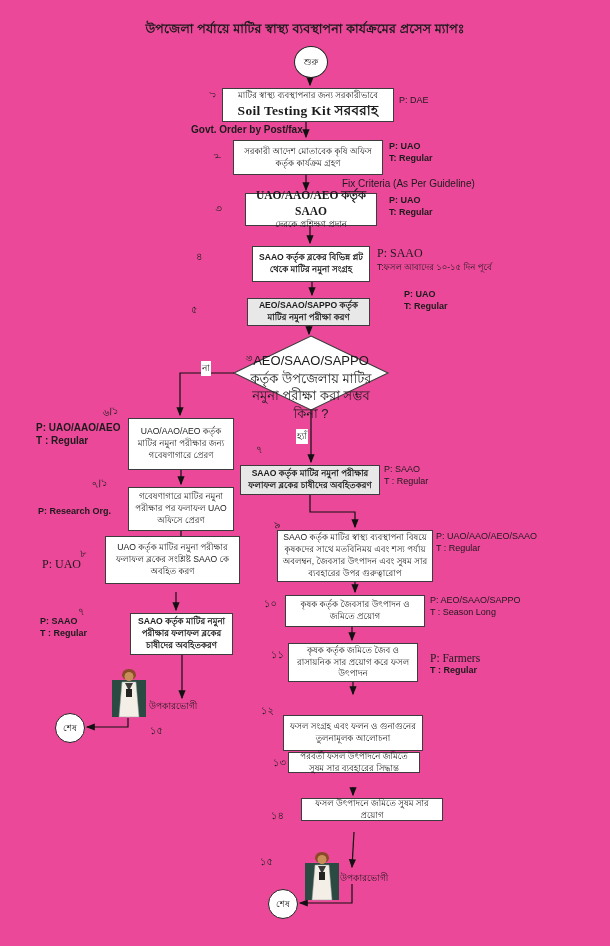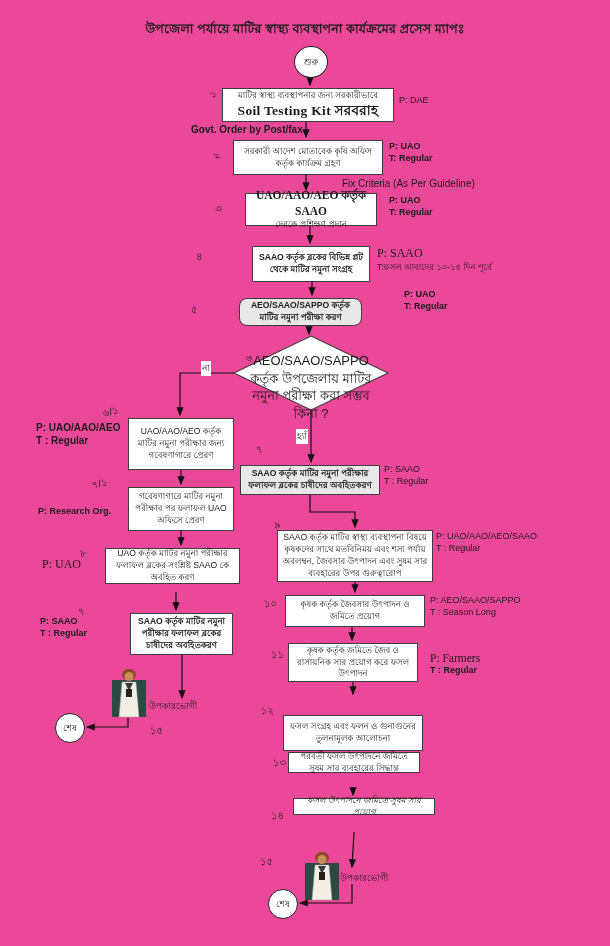--- a/index.html
+++ b/index.html
@@ -113,21 +113,21 @@
     </div>
 
     <span class="num" style="left:196px;top:249px;">৪</span>
     <div class="box bold" style="left:252px;top:246px;width:118px;height:36px;">
       <span>SAAO কর্তৃক ব্লকের বিভিন্ন প্লট থেকে মাটির নমুনা সংগ্রহ</span>
     </div>
     <div class="ann serif-big" style="left:377px;top:246px;">P: SAAO</div>
     <div class="ann" style="left:377px;top:262px;font-size:8.5px;">T:ফসল আবাদের ১০-১৫ দিন পূর্বে</div>
 
     <span class="num" style="left:191px;top:302px;">৫</span>
-    <div class="box bold shaded" style="left:239px;top:298px;width:123px;height:28px;border-radius:8px;">
+    <div class="box bold shaded" style="left:247px;top:298px;width:123px;height:28px;">
       <span>AEO/SAAO/SAPPO কর্তৃক মাটির নমুনা পরীক্ষা করণ</span>
     </div>
     <div class="ann b" style="left:404px;top:289px;">
       <div>P: UAO</div>
       <div>T: Regular</div>
     </div>
 
     <span class="num rot" style="left:246px;top:350px;">৬</span>
     <div class="diamond-text" style="left:242px;top:352px;width:138px;">AEO/SAAO/SAPPO কর্তৃক উপজেলায় মাটির নমুনা পরীক্ষা করা সম্ভব কিনা ?</div>
     <span class="yesno" style="left:201px;top:361px;">না</span>
@@ -142,21 +142,21 @@
       <div>T : Regular</div>
     </div>
 
     <span class="num rot2" style="left:92px;top:476px;">৭/১</span>
     <div class="box" style="left:128px;top:487px;width:106px;height:44px;">
       <span>গবেষণাগারে মাটির নমুনা পরীক্ষার পর ফলাফল UAO অফিসে প্রেরণ</span>
     </div>
     <div class="ann b" style="left:38px;top:506px;">P: Research Org.</div>
 
     <span class="num" style="left:80px;top:546px;">৮</span>
-    <div class="box" style="left:105px;top:548px;width:135px;height:36px;">
+    <div class="box" style="left:105px;top:536px;width:135px;height:48px;">
       <span>UAO কর্তৃক মাটির নমুনা পরীক্ষার ফলাফল ব্লকের সংশ্লিষ্ট SAAO কে অবহিত করণ</span>
     </div>
     <div class="ann serif-big" style="left:42px;top:557px;">P: UAO</div>
 
     <span class="num" style="left:78px;top:604px;">৭</span>
     <div class="box bold" style="left:130px;top:613px;width:103px;height:42px;">
       <span>SAAO কর্তৃক মাটির নমুনা পরীক্ষার ফলাফল ব্লকের চাষীদের অবহিতকরণ</span>
     </div>
     <div class="ann b" style="left:40px;top:616px;">
       <div>P: SAAO</div>
@@ -215,21 +215,21 @@
     <div class="box" style="left:283px;top:697px;width:140px;height:36px;margin-top:18px;">
       <span>ফসল সংগ্রহ এবং ফলন ও গুনাগুনের তুলনামূলক আলোচনা</span>
     </div>
 
     <span class="num" style="left:273px;top:755px;">১৩</span>
     <div class="box" style="left:288px;top:752px;width:132px;height:21px;">
       <span>পরবর্তী ফসল উৎপাদনে জমিতে সুষম সার ব্যবহারের সিদ্ধান্ত</span>
     </div>
 
     <span class="num" style="left:271px;top:808px;">১৪</span>
-    <div class="box" style="left:293px;top:798px;width:142px;height:17px;font-style:italic;">
+    <div class="box" style="left:301px;top:798px;width:142px;height:23px;">
       <span>ফসল উৎপাদনে জমিতে সুষম সার প্রয়োগ</span>
     </div>
 
     <span class="num" style="left:260px;top:854px;">১৫</span>
     <svg class="abs" style="left:304px;top:851px;" width="36" height="50" viewBox="0 0 36 50">
       <rect x="1" y="12" width="34" height="37" fill="#2b4a41"></rect>
       <path d="M18 1 C13 1 11 4 11 8 L13 11 L23 11 L25 8 C25 4 23 1 18 1 Z" fill="#8a4a28"></path>
       <circle cx="18" cy="8.5" r="4.5" fill="#c98d57"></circle>
       <path d="M11 14 L25 14 L28 49 L8 49 Z" fill="#f3efe6" stroke="#9a9a9a" stroke-width="0.5"></path>
       <path d="M14 15 L18 23 L22 15 Z" fill="#3a3a3a"></path>

